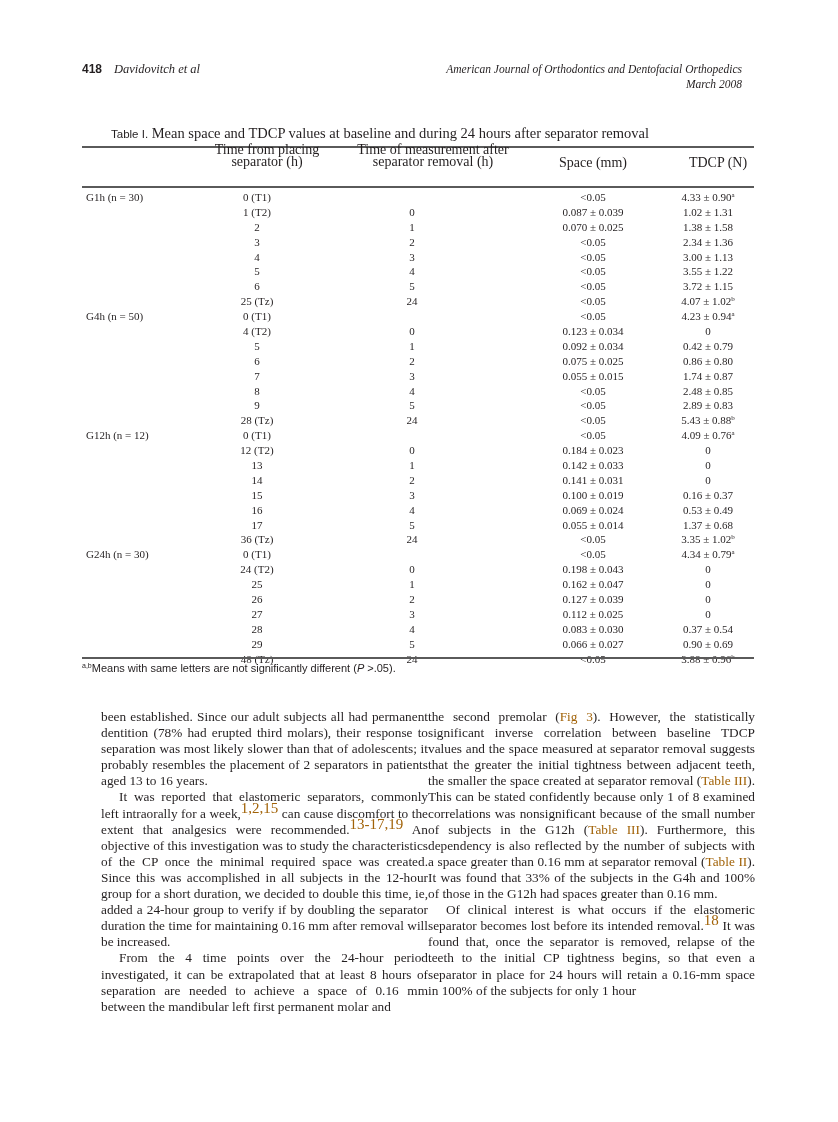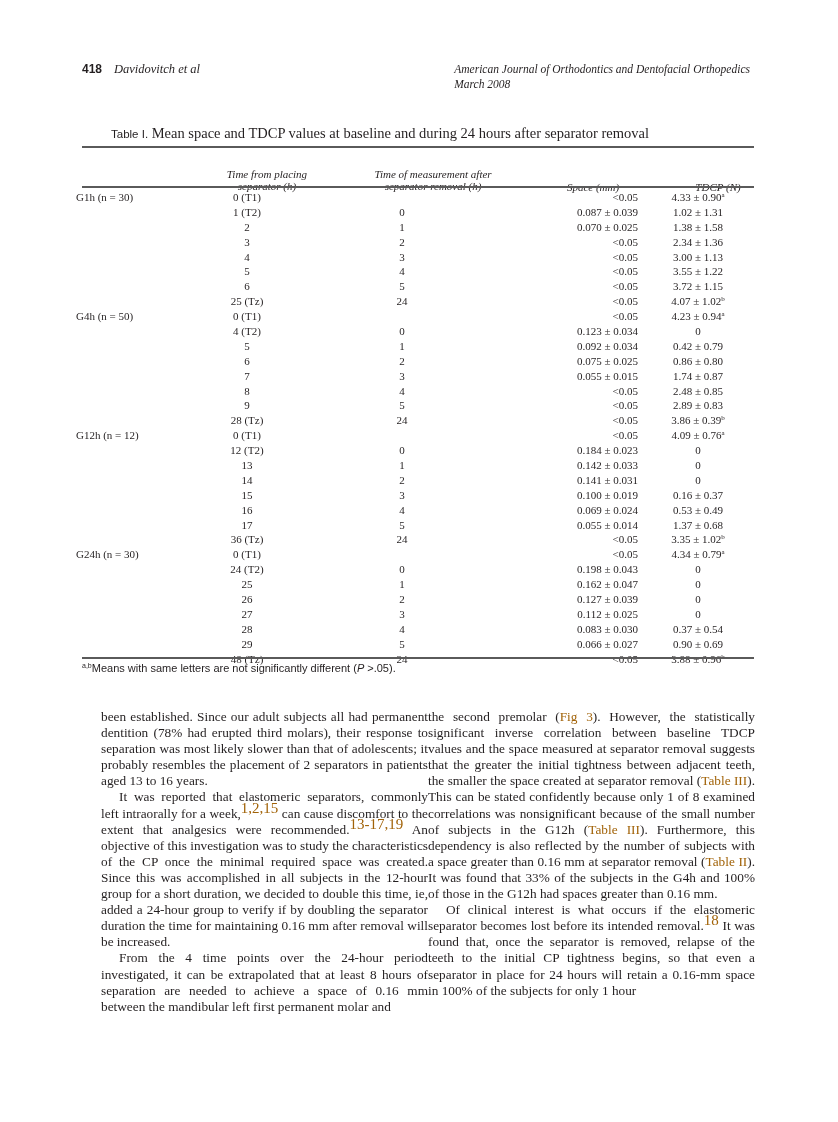--- a/index.html
+++ b/index.html
@@ -1,43 +1,43 @@
 <!DOCTYPE html>
 <html><head>
 <meta charset="utf-8">
 <style>
   html, body { margin: 0; padding: 0; background: #ffffff; }
   body { width: 838px; height: 1122px; position: relative; overflow: hidden; color: #231f20; }
 
   .running-head { position: absolute; top: 62px; left: 82px; right: 84px; height: 40px; }
   .page-num { position: absolute; left: 0; top: 0; font-family: "Liberation Sans", sans-serif; font-weight: bold; font-size: 12px; }
   .authors { position: absolute; left: 32px; top: 0; font-family: "Liberation Serif", serif; font-style: italic; font-size: 12.5px; }
-  .journal { position: absolute; right: 4px; top: 0; text-align: left; font-family: "Liberation Serif", serif; font-style: italic; font-size: 11.5px; line-height: 15px; }
+  .journal { position: absolute; right: 12px; top: 0; text-align: right; font-family: "Liberation Serif", serif; font-style: italic; font-size: 11.5px; line-height: 15px; }
 
   .table-caption { position: absolute; top: 125px; left: 82px; font-family: "Liberation Serif", serif; font-size: 14.5px; white-space: nowrap; }
   .table-caption .label { font-family: "Liberation Sans", sans-serif; font-size: 11.5px; margin-left: 29px; }
 
   .rule-top { position: absolute; left: 82px; width: 672px; top: 146px; height: 2px; background: #5a5a5a; }
   .rule-mid { position: absolute; left: 82px; width: 672px; top: 186px; height: 2px; background: #5a5a5a; }
   .rule-bot { position: absolute; left: 82px; width: 672px; top: 657px; height: 1.5px; background: #5a5a5a; }
 
-  .thead { position: absolute; top: 168px; left: 82px; width: 672px; height: 32px; font-family: "Liberation Serif", serif; font-style: italic; font-size: 11px; line-height: 12px; }
+  .thead { position: absolute; top: 144px; left: 82px; width: 672px; height: 32px; font-family: "Liberation Serif", serif; font-size: 14px; line-height: 12px; }
   .th { position: absolute; text-align: center; }
   .th-time-place { left: 120px; width: 130px; top: 0; }
   .th-time-meas { left: 272px; width: 158px; top: 0; }
   .th-space { left: 456px; width: 110px; top: 13px; }
   .th-tdcp { left: 600px; width: 72px; top: 13px; }
 
-  .tbody { position: absolute; top: 190px; left: 72px; width: 672px; font-family: "Liberation Serif", serif; font-size: 11px; }
+  .tbody { position: absolute; top: 190px; left: 82px; width: 672px; font-family: "Liberation Serif", serif; font-size: 11px; }
   .tr { position: relative; height: 14.9px; line-height: 14.9px; white-space: nowrap; }
   .td { position: absolute; top: 0; }
   .td-group { left: 4px; }
   .td-time { left: 140px; width: 70px; text-align: center; }
   .td-meas { left: 310px; width: 40px; text-align: center; }
-  .td-space { left: 456px; width: 110px; text-align: right; }
+  .td-space { left: 456px; width: 110px; text-align: center; }
   .td-tdcp { left: 580px; width: 92px; text-align: center; }
   sup { font-size: 7px; line-height: 0; vertical-align: 4px; }
 
   .footnote { position: absolute; top: 662px; left: 82px; font-family: Liberation Sans, sans-serif; font-size: 11px; }
   .footnote .it { font-style: italic; }
 
   .col { position: absolute; top: 709px; width: 327px; font-family: "Liberation Serif", serif; font-size: 13.3px; line-height: 16.1px; text-align: justify; }
   .col-left { left: 83px; margin-left: 18px; }
   .col-right { left: 428px; }
   .col p { margin: 0; }
@@ -183,21 +183,21 @@
       <span class="td td-time">9</span>
       <span class="td td-meas">5</span>
       <span class="td td-space">&lt;0.05</span>
       <span class="td td-tdcp"><span>2.89 ± 0.83</span><sup></sup></span>
     </div>
     <div class="tr">
       <span class="td td-group"></span>
       <span class="td td-time">28 (Tz)</span>
       <span class="td td-meas">24</span>
       <span class="td td-space">&lt;0.05</span>
-      <span class="td td-tdcp"><span>3.86 ± 0.39</span><sup>b</sup></span>
+      <span class="td td-tdcp"><span>5.43 ± 0.88</span><sup>b</sup></span>
     </div>
     <div class="tr">
       <span class="td td-group">G12h (n = 12)</span>
       <span class="td td-time">0 (T1)</span>
       <span class="td td-meas"></span>
       <span class="td td-space">&lt;0.05</span>
       <span class="td td-tdcp"><span>4.09 ± 0.76</span><sup>a</sup></span>
     </div>
     <div class="tr">
       <span class="td td-group"></span>

